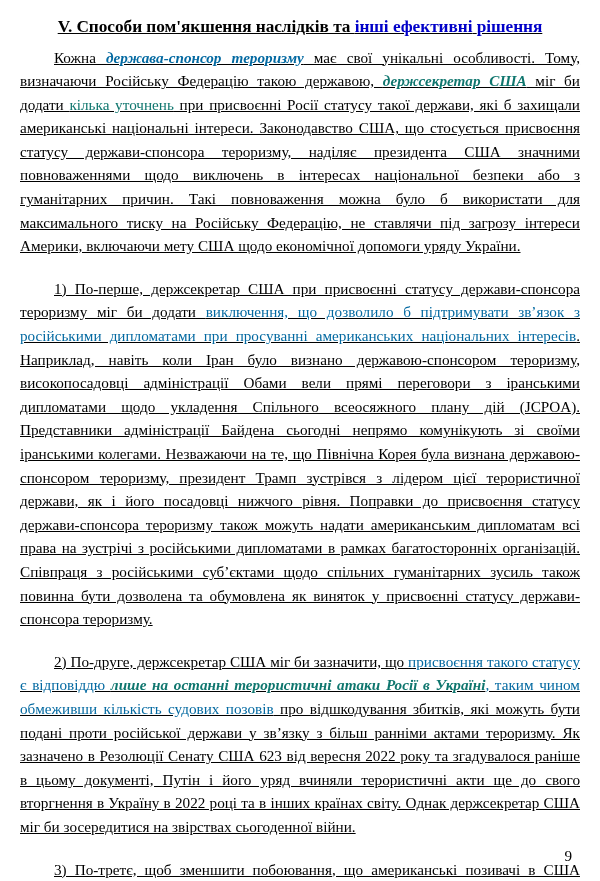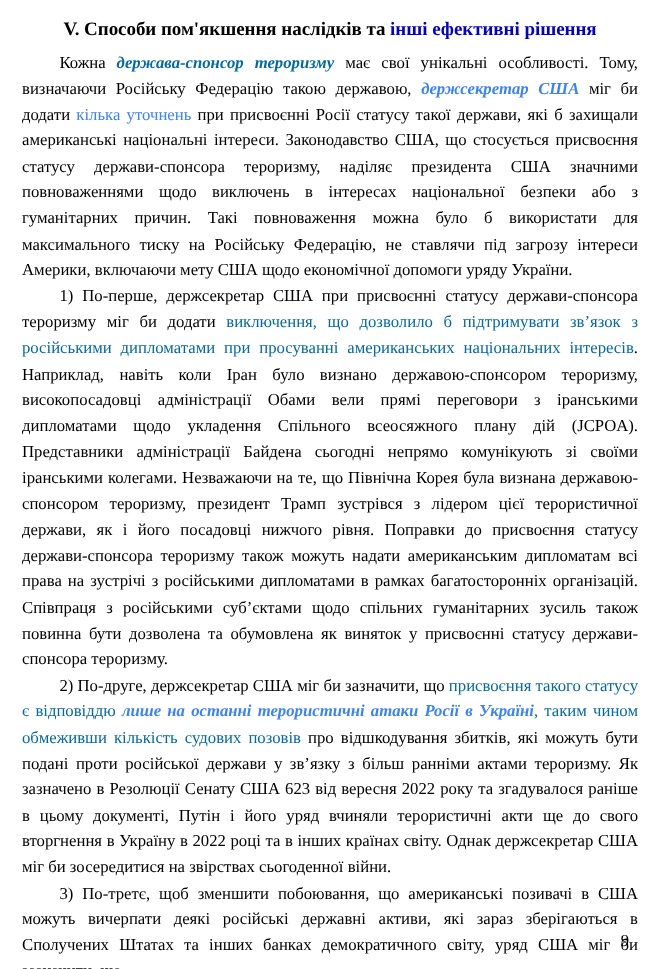--- a/index.html
+++ b/index.html
@@ -15,20 +15,21 @@
     color: #000000;
     overflow: hidden;
   }
   #page {
     position: absolute;
     left: 0; top: 0;
     width: 600px;
     height: 881px;
     box-sizing: border-box;
     padding: 14px 20px 0 20px;
+    text-decoration: underline;
   }
   .doc-title {
     text-align: center;
     font-size: 17.3px;
     font-weight: bold;
     line-height: 25.5px;
     margin: 0 0 6px 0;
     padding: 0 12px;
     letter-spacing: -0.05px;
   }
@@ -39,26 +40,27 @@
     margin: 0;
     padding: 0;
     text-align: justify;
     text-justify: inter-word;
     font-size: 15.2px;
     line-height: 23.6px;
     text-indent: 34px;
     hyphens: none;
   }
   p.para.gap {
+    margin-top: 19px;
   }
   .red {
     color: #0369a1;
   }
   .blue {
-    color: #3b82f6;
+    color: #0f766e;
   }
   .bi {
     font-weight: bold;
     font-style: italic;
   }
   .page-number {
     position: absolute;
     right: 28px;
     bottom: 16px;
     font-size: 15.2px;

